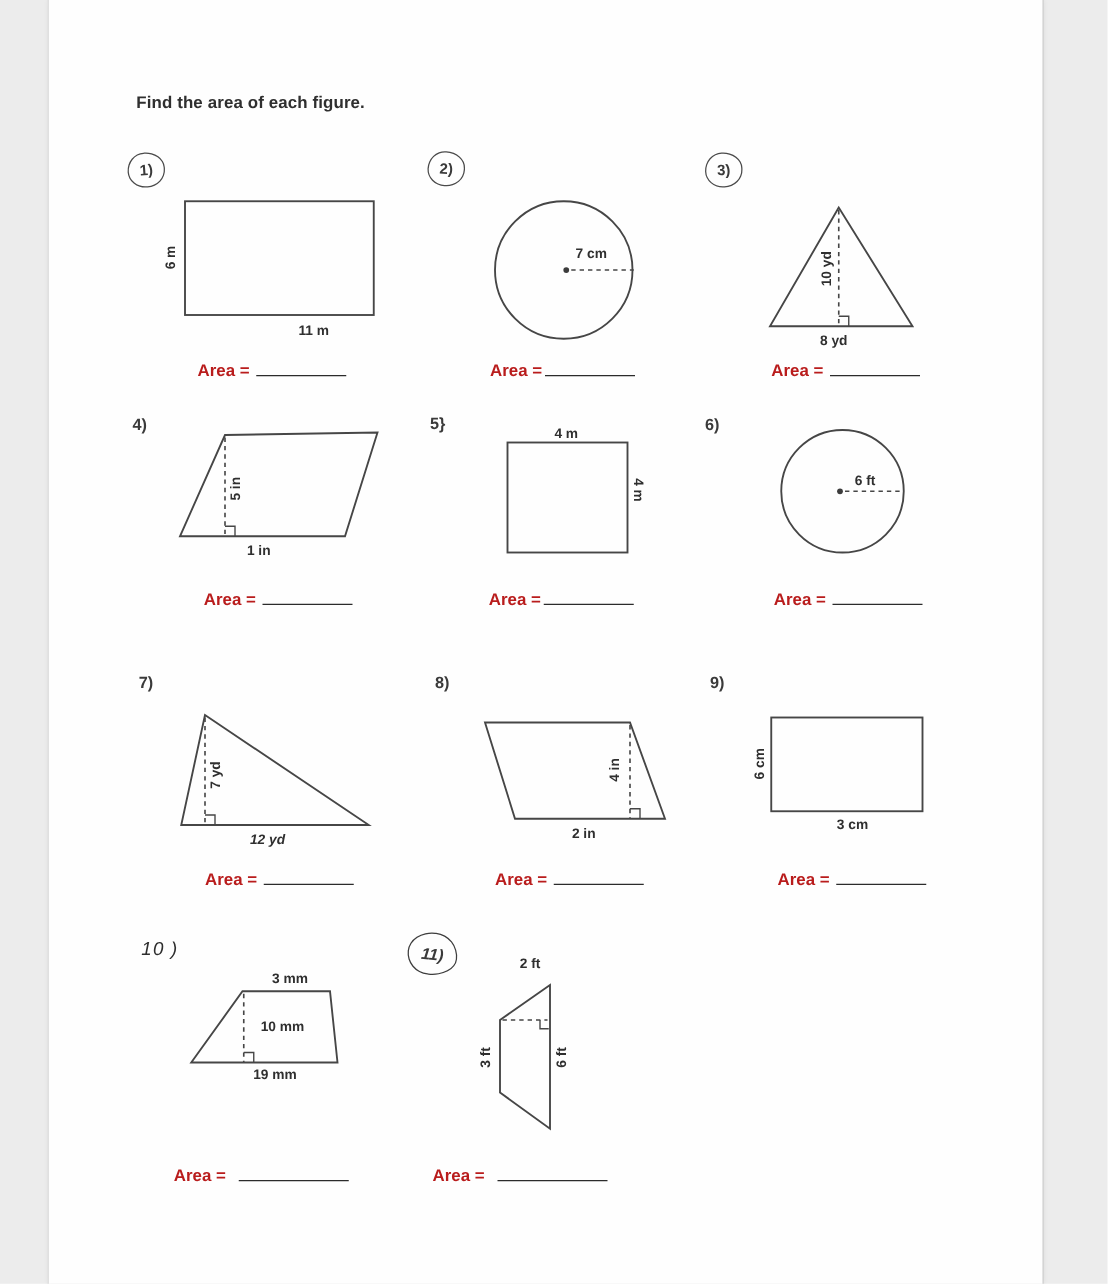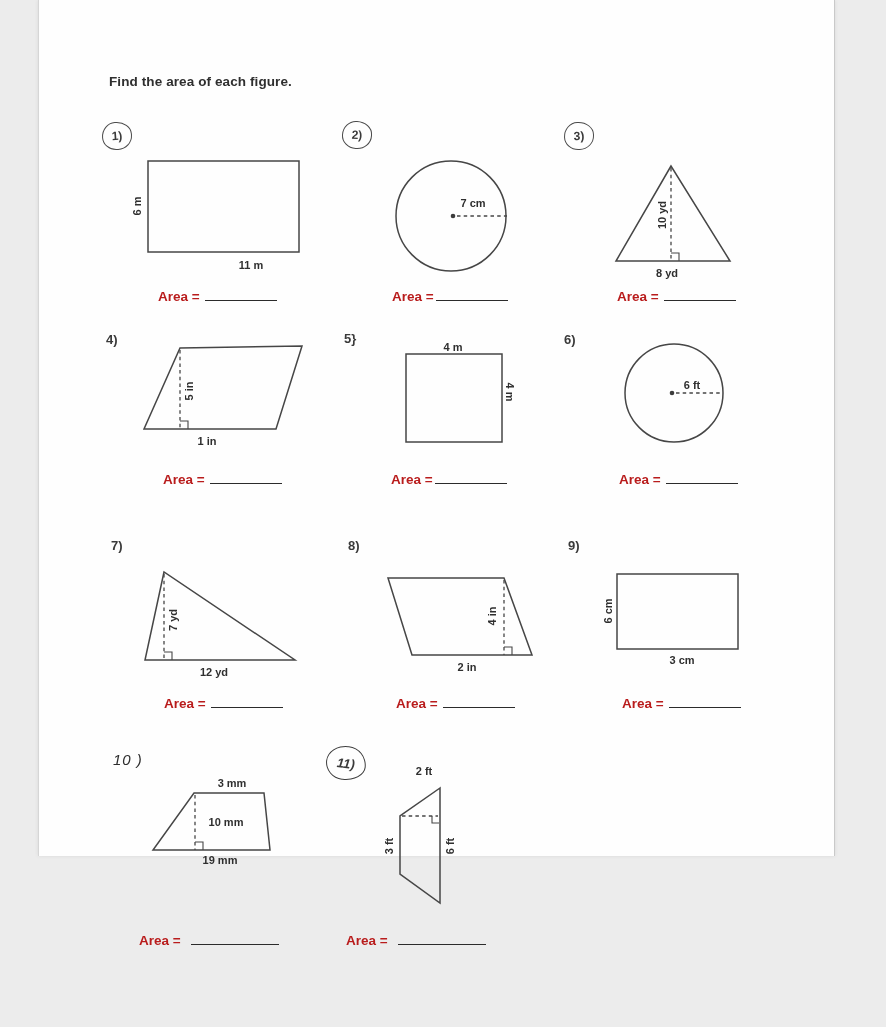--- a/index.html
+++ b/index.html
@@ -5,21 +5,21 @@
   html,body{margin:0;padding:0;}
   body{
     width:886px;height:1027px;
     background:#ececec;
     font-family:"Liberation Sans", sans-serif;
     color:#333;
     position:relative;
     overflow:hidden;
   }
   .page{
-    position:absolute;left:38px;top:0;width:795px;height:856px;
+    position:absolute;left:38px;top:0;width:795px;height:1027px;
     background:#fefefe;
     border-left:1px solid #d6d6d6;
     border-right:1px solid #c9c9c9;
     box-shadow:0 0 4px rgba(0,0,0,0.08);
   }
   .title{
     position:absolute;left:70px;top:74px;
     font-size:13.5px;font-weight:700;color:#2f2f2f;letter-spacing:.1px;
   }
   .problem{position:absolute;left:0;top:0;width:0;height:0;}
@@ -149,21 +149,21 @@
   </div>
 
   <div class="problem">
     <div class="pnum" style="left:72px;top:538px;">7)</div>
     <svg class="shape-svg" style="left:102px;top:568px;" width="159" height="96">
       <polygon points="23,4 4,92 154,92"></polygon>
       <line class="dash" x1="23" y1="6" x2="23" y2="92"></line>
       <polyline class="ra" points="23,84 31,84 31,92"></polyline>
     </svg>
     <span class="dim rot-ccw" style="left:134px;top:620px;">7 yd</span>
-    <span class="dim" style="left:175px;top:672px;">12 yd</span>
+    <span class="dim" style="left:175px;top:672px;font-style:italic;">12 yd</span>
     <div class="area-row" style="left:125px;top:694px;"><span>Area =</span><span class="aline"></span></div>
   </div>
 
   <div class="problem">
     <div class="pnum" style="left:309px;top:538px;">8)</div>
     <svg class="shape-svg" style="left:345px;top:574px;" width="152" height="85">
       <polygon points="4,4 120,4 148,81 28,81"></polygon>
       <line class="dash" x1="120" y1="6" x2="120" y2="81"></line>
       <polyline class="ra" points="120,73 128,73 128,81"></polyline>
     </svg>

